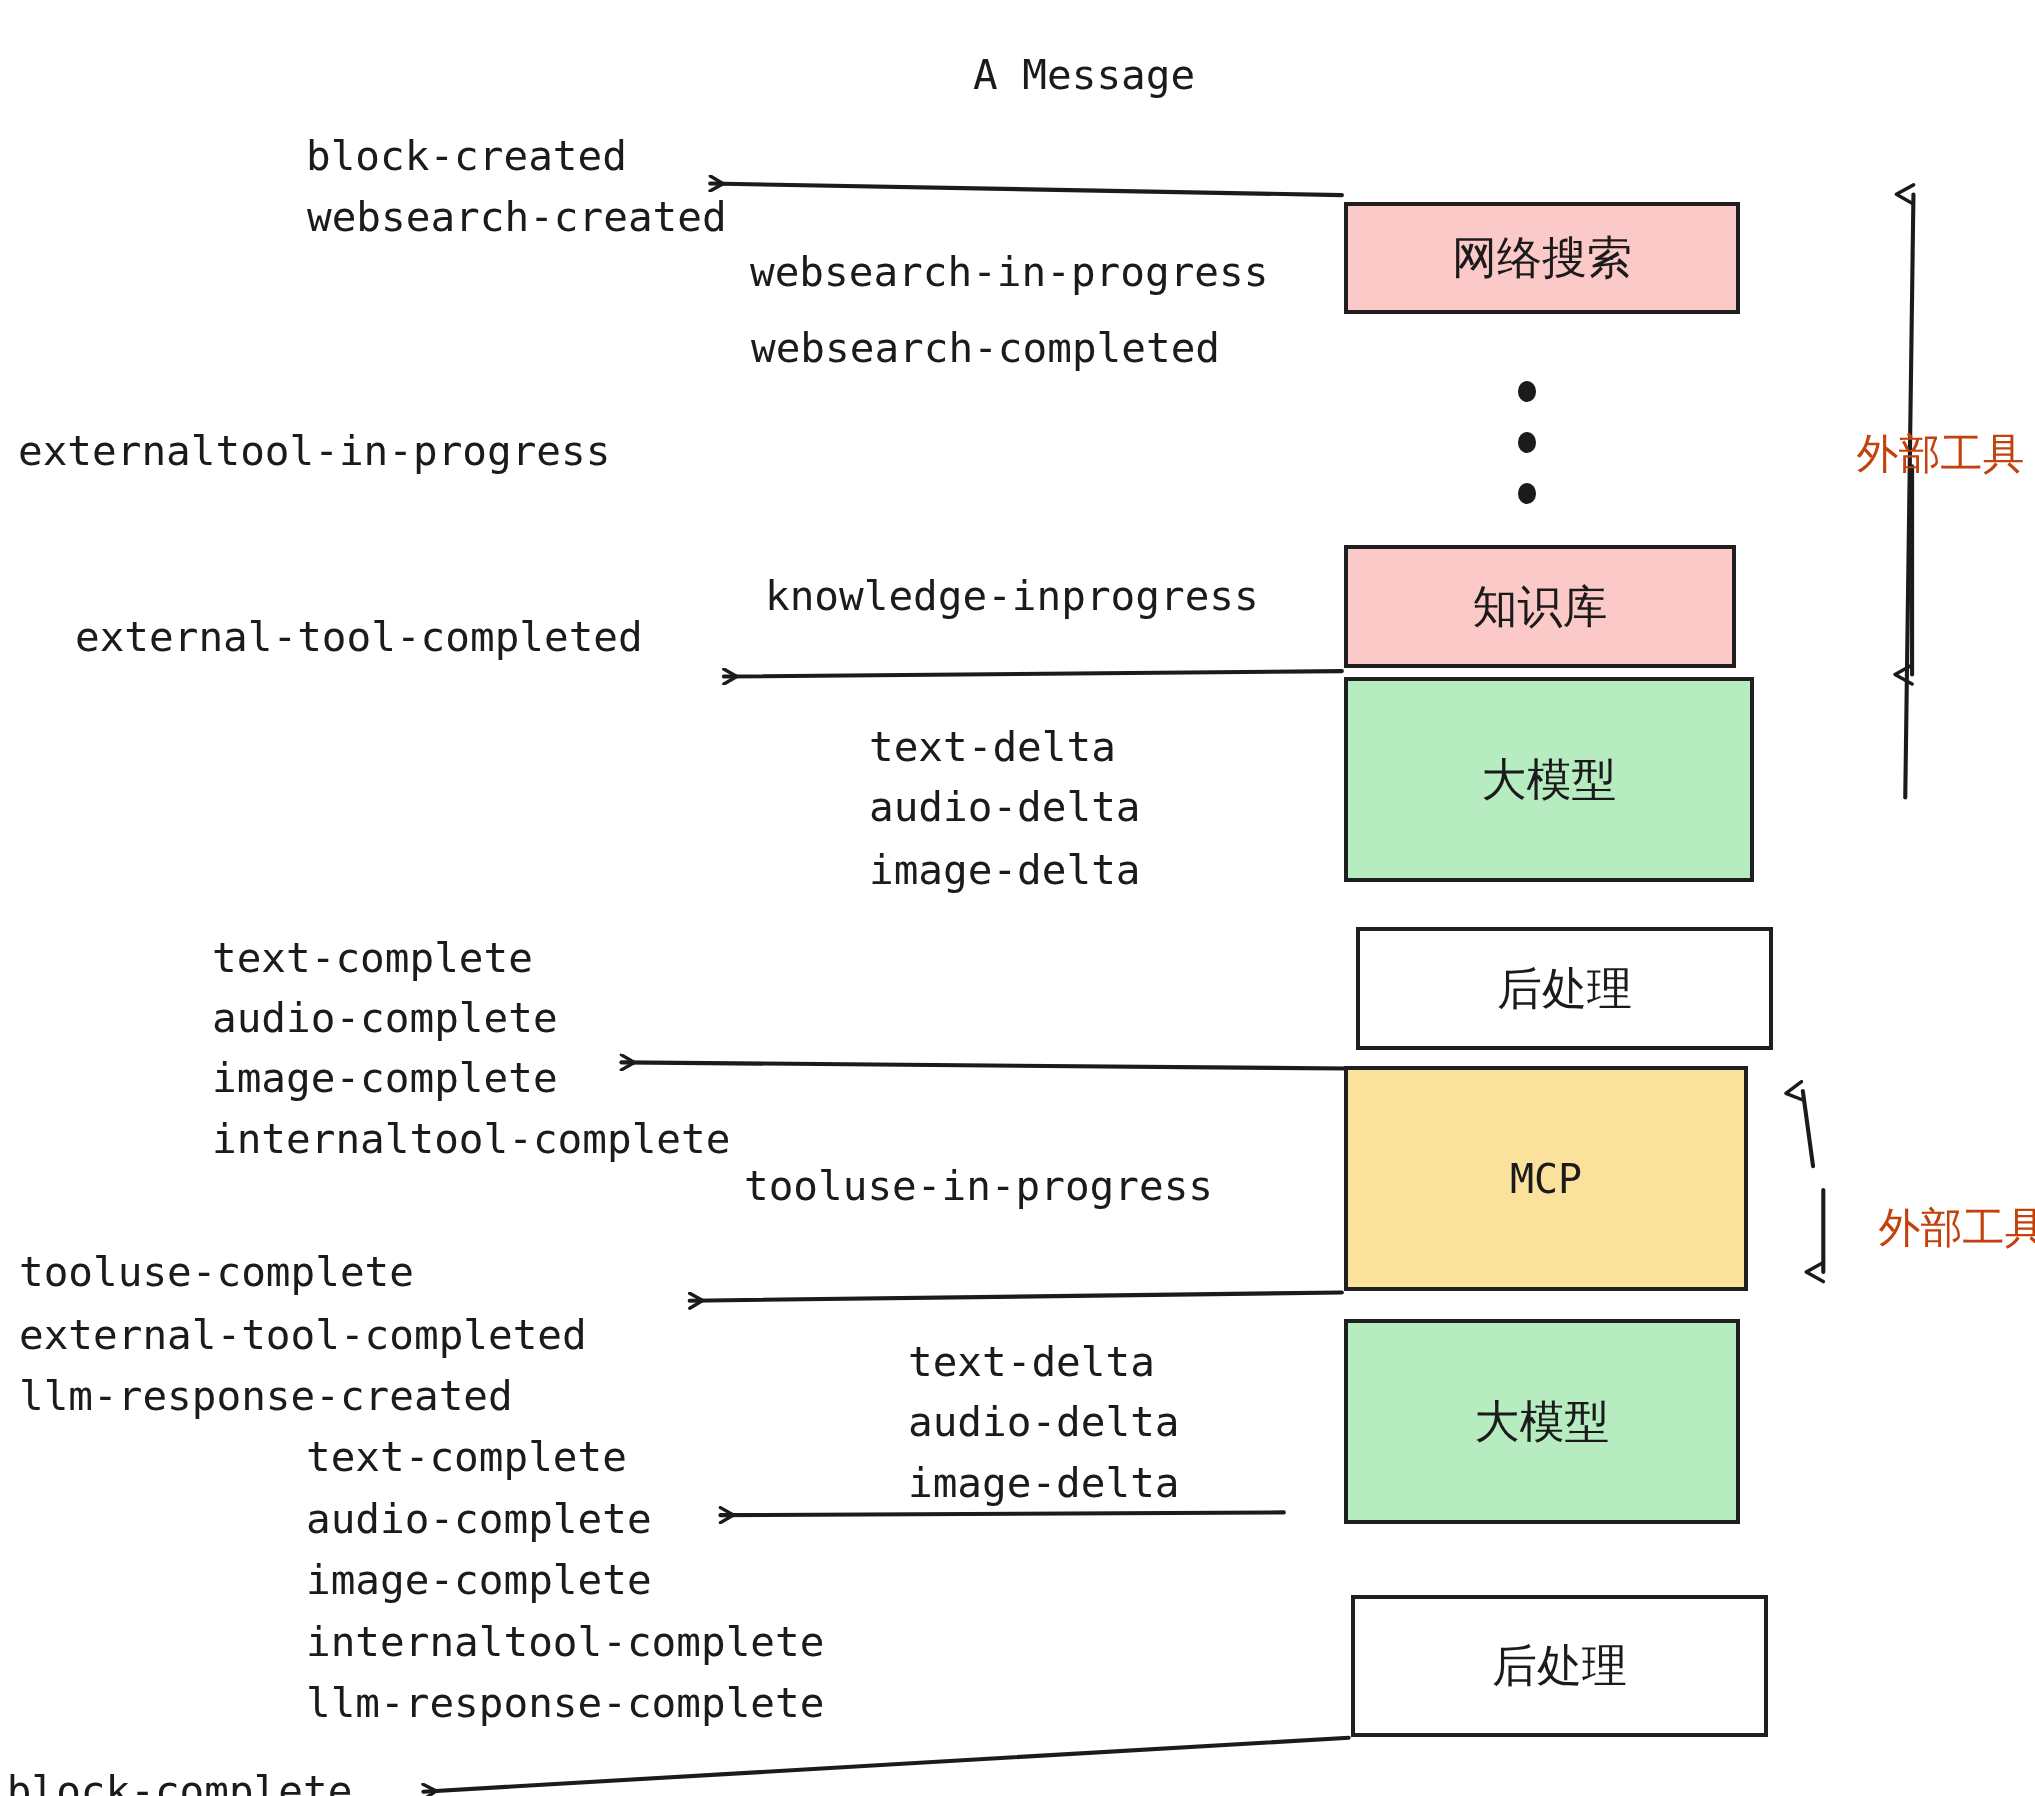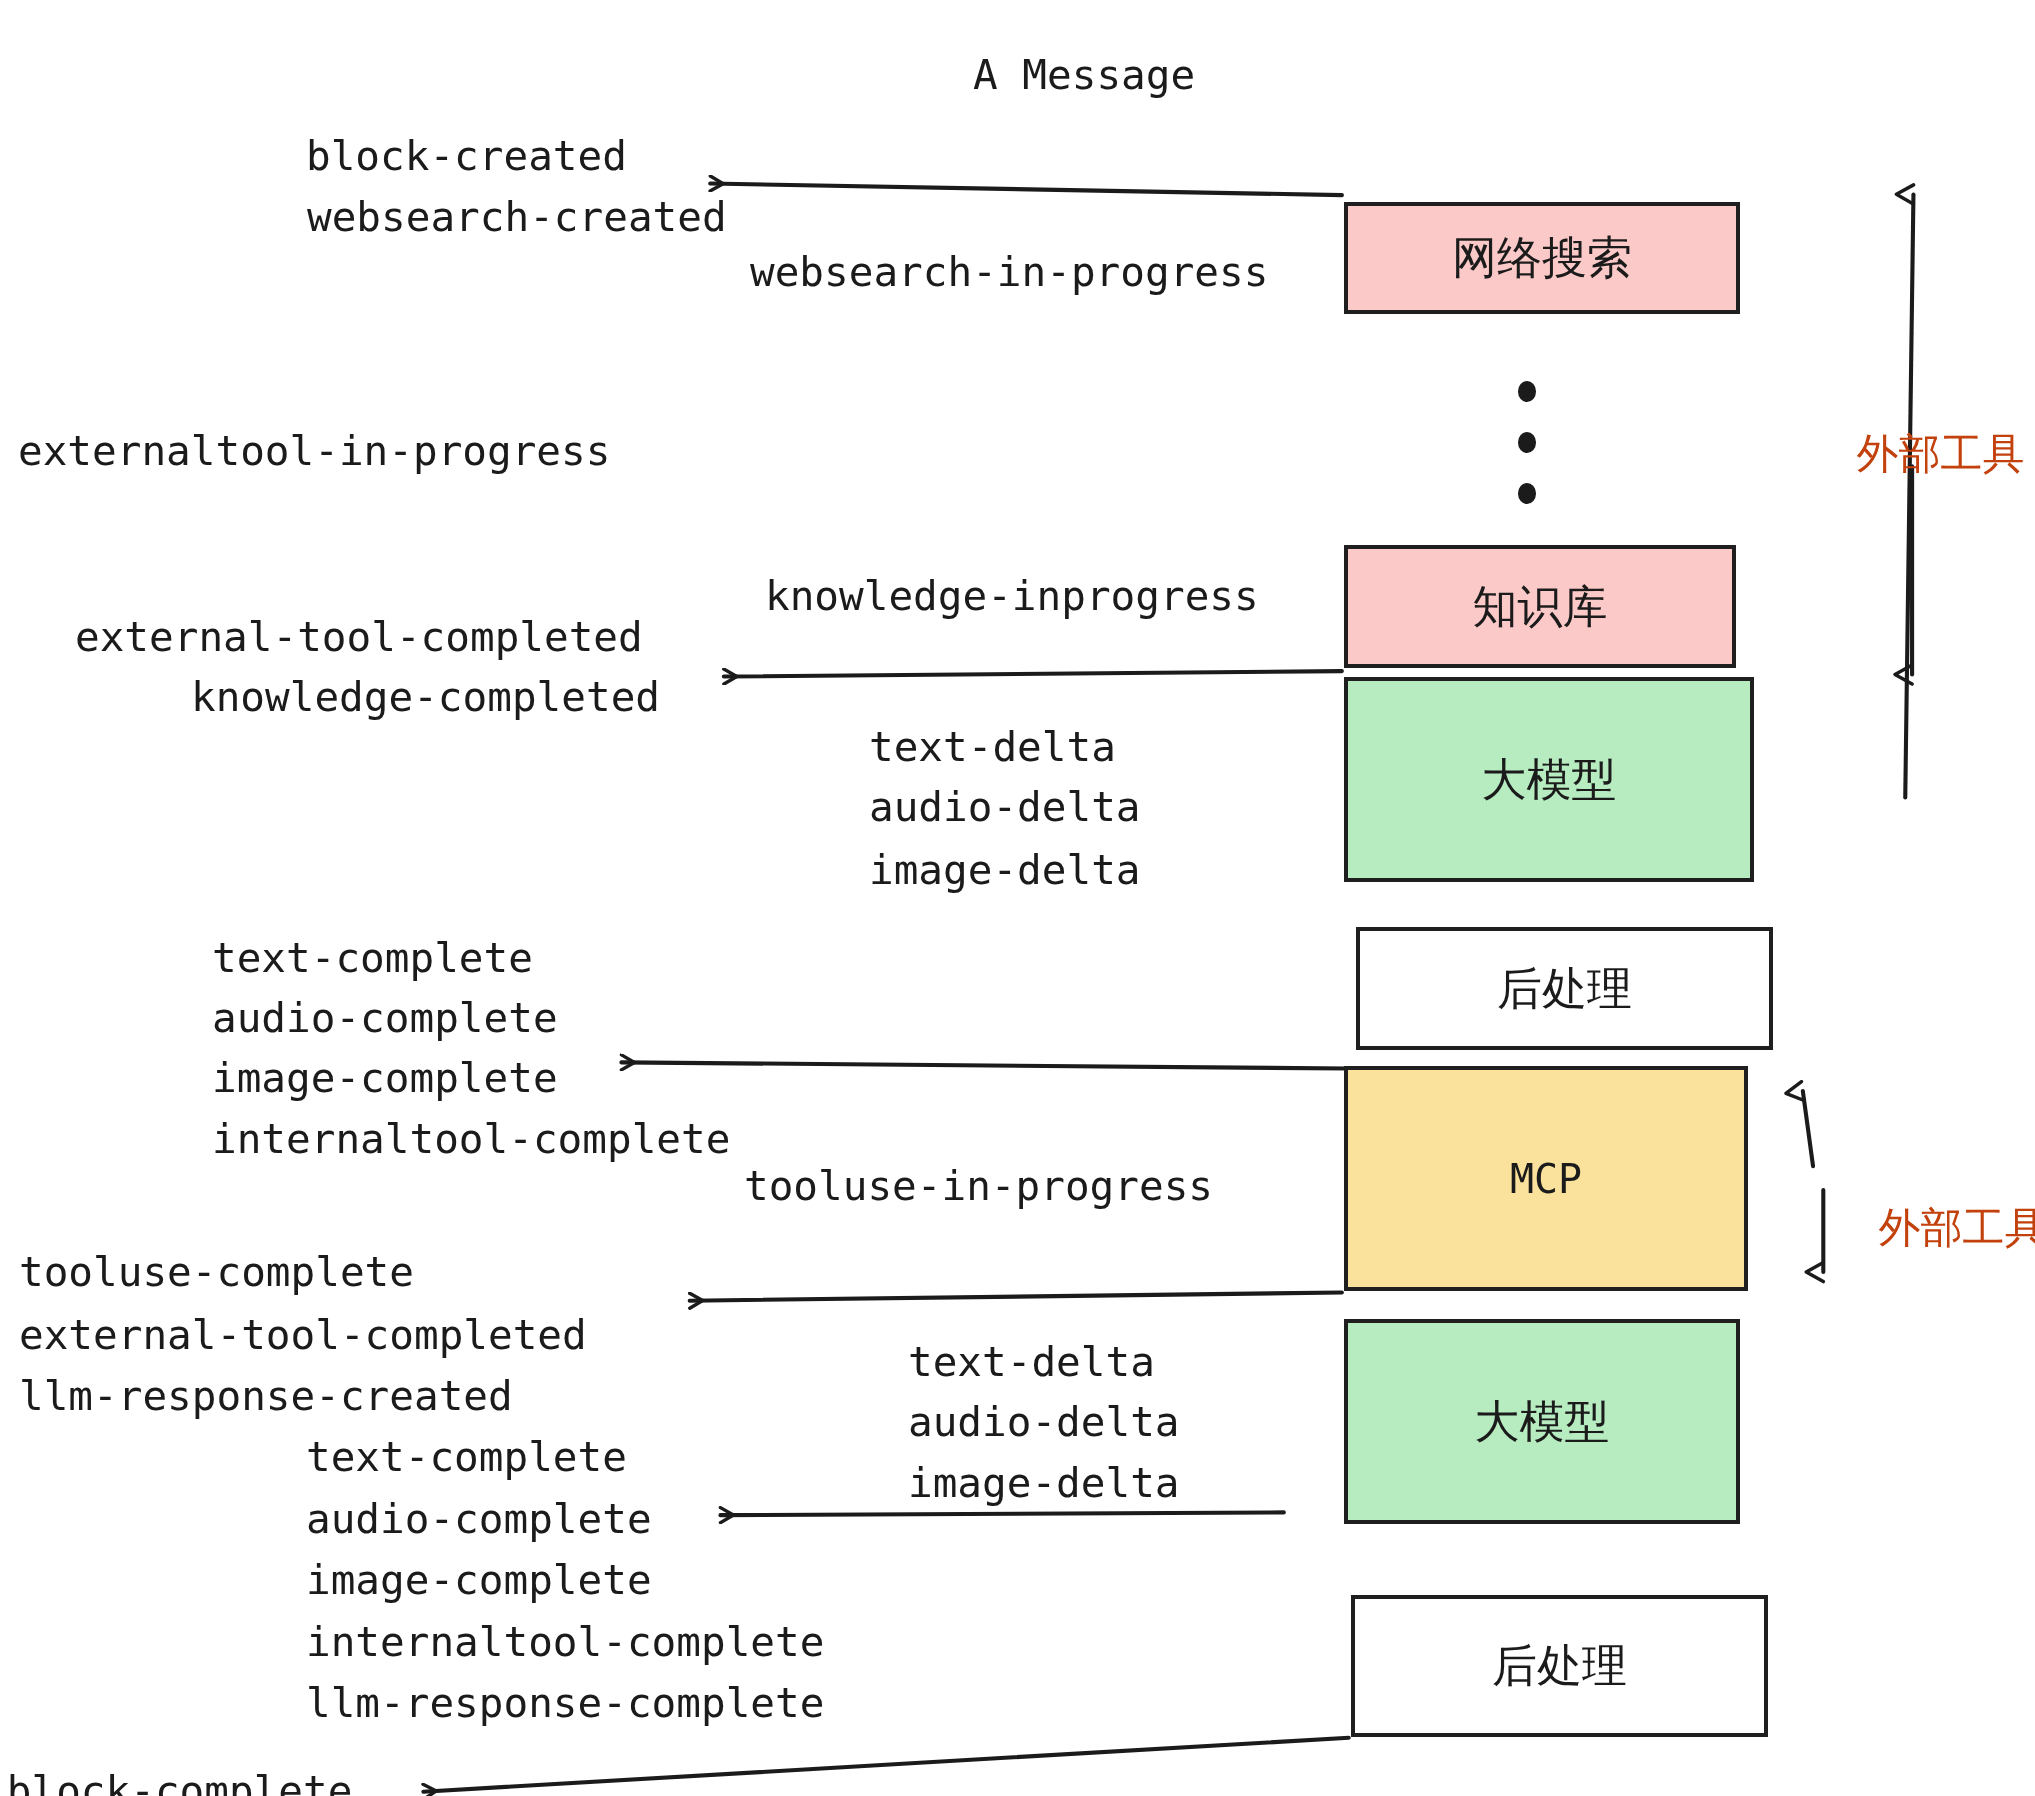--- a/index.html
+++ b/index.html
@@ -148,28 +148,28 @@
   <div class="sidelabel" style="left:1825px; top:1115px;">
     <span>外部工具</span>
   </div>
 
   <div class="evt" style="left:306px; top:100px;text-align:right;">block-created</div>
 
   <div class="evt" style="left:307px; top:161px;">websearch-created</div>
 
   <div class="evt" style="left:750px; top:216px;">websearch-in-progress</div>
 
+  <div class="evt" style="left:751px; top:292px;">websearch-completed</div>
 
   <div class="evt" style="left:18px; top:395px;">externaltool-in-progress</div>
 
   <div class="evt" style="left:765px; top:540px;">knowledge-inprogress</div>
 
   <div class="evt" style="left:75px; top:581px;">external-tool-completed</div>
 
-  <div class="evt" style="left:191px; top:641px;">knowledge-completed</div>
 
   <div class="evt" style="left:869px; top:691px;">text-delta</div>
 
   <div class="evt" style="left:869px; top:751px;">audio-delta</div>
 
   <div class="evt" style="left:869px; top:814px;">image-delta</div>
 
   <div class="evt" style="left:212px; top:902px;">text-complete</div>
 
   <div class="evt" style="left:212px; top:962px;">audio-complete</div>

